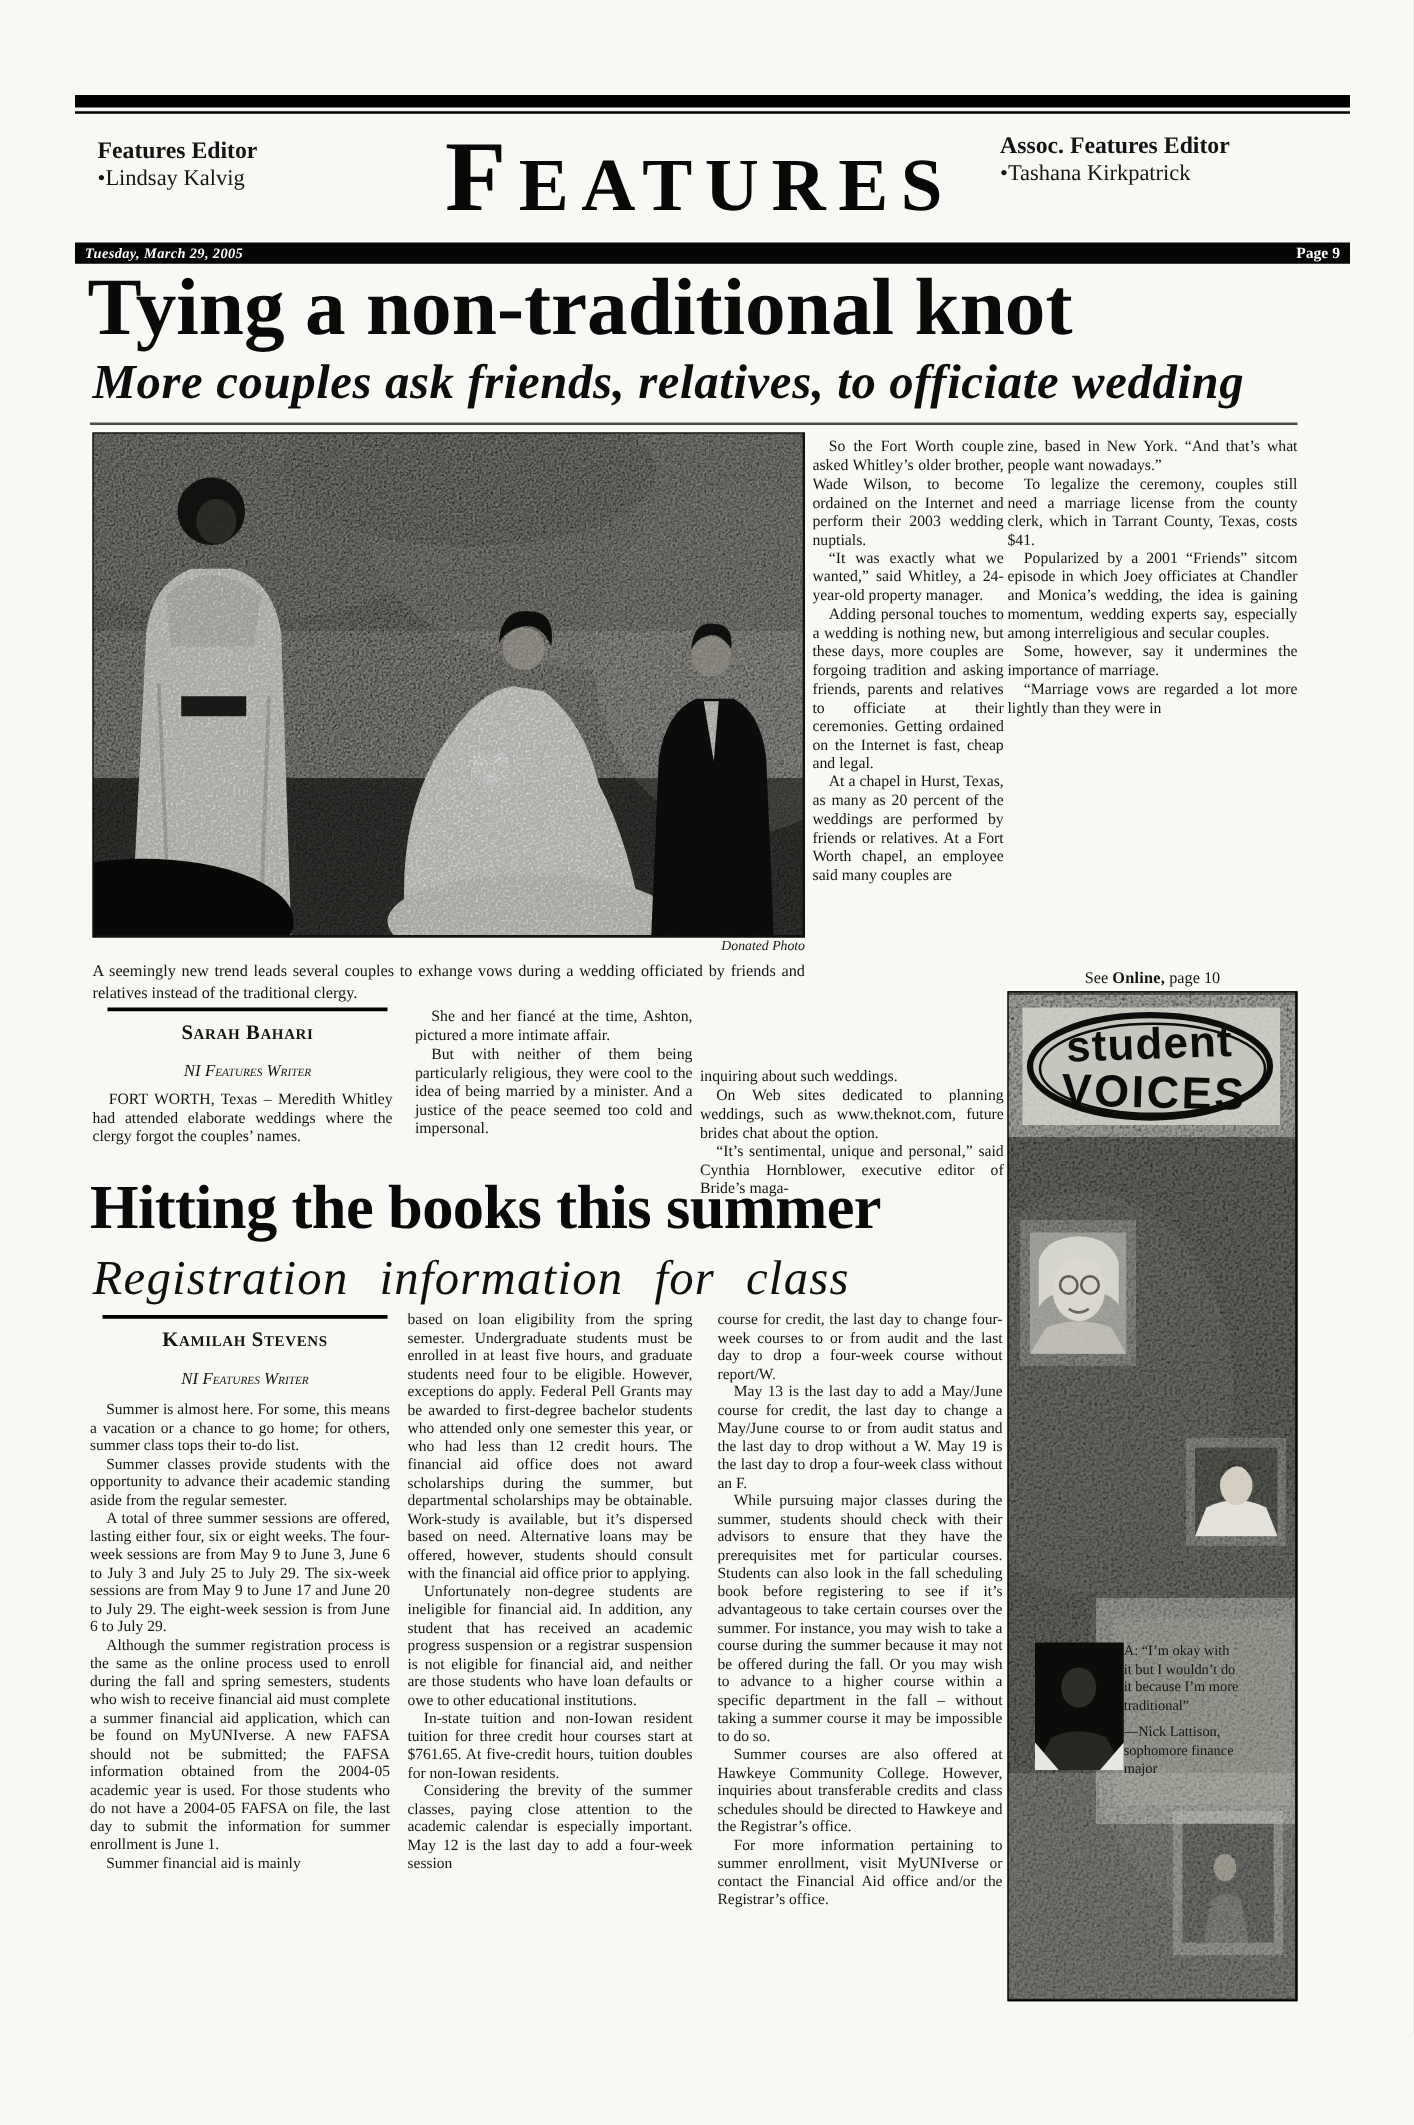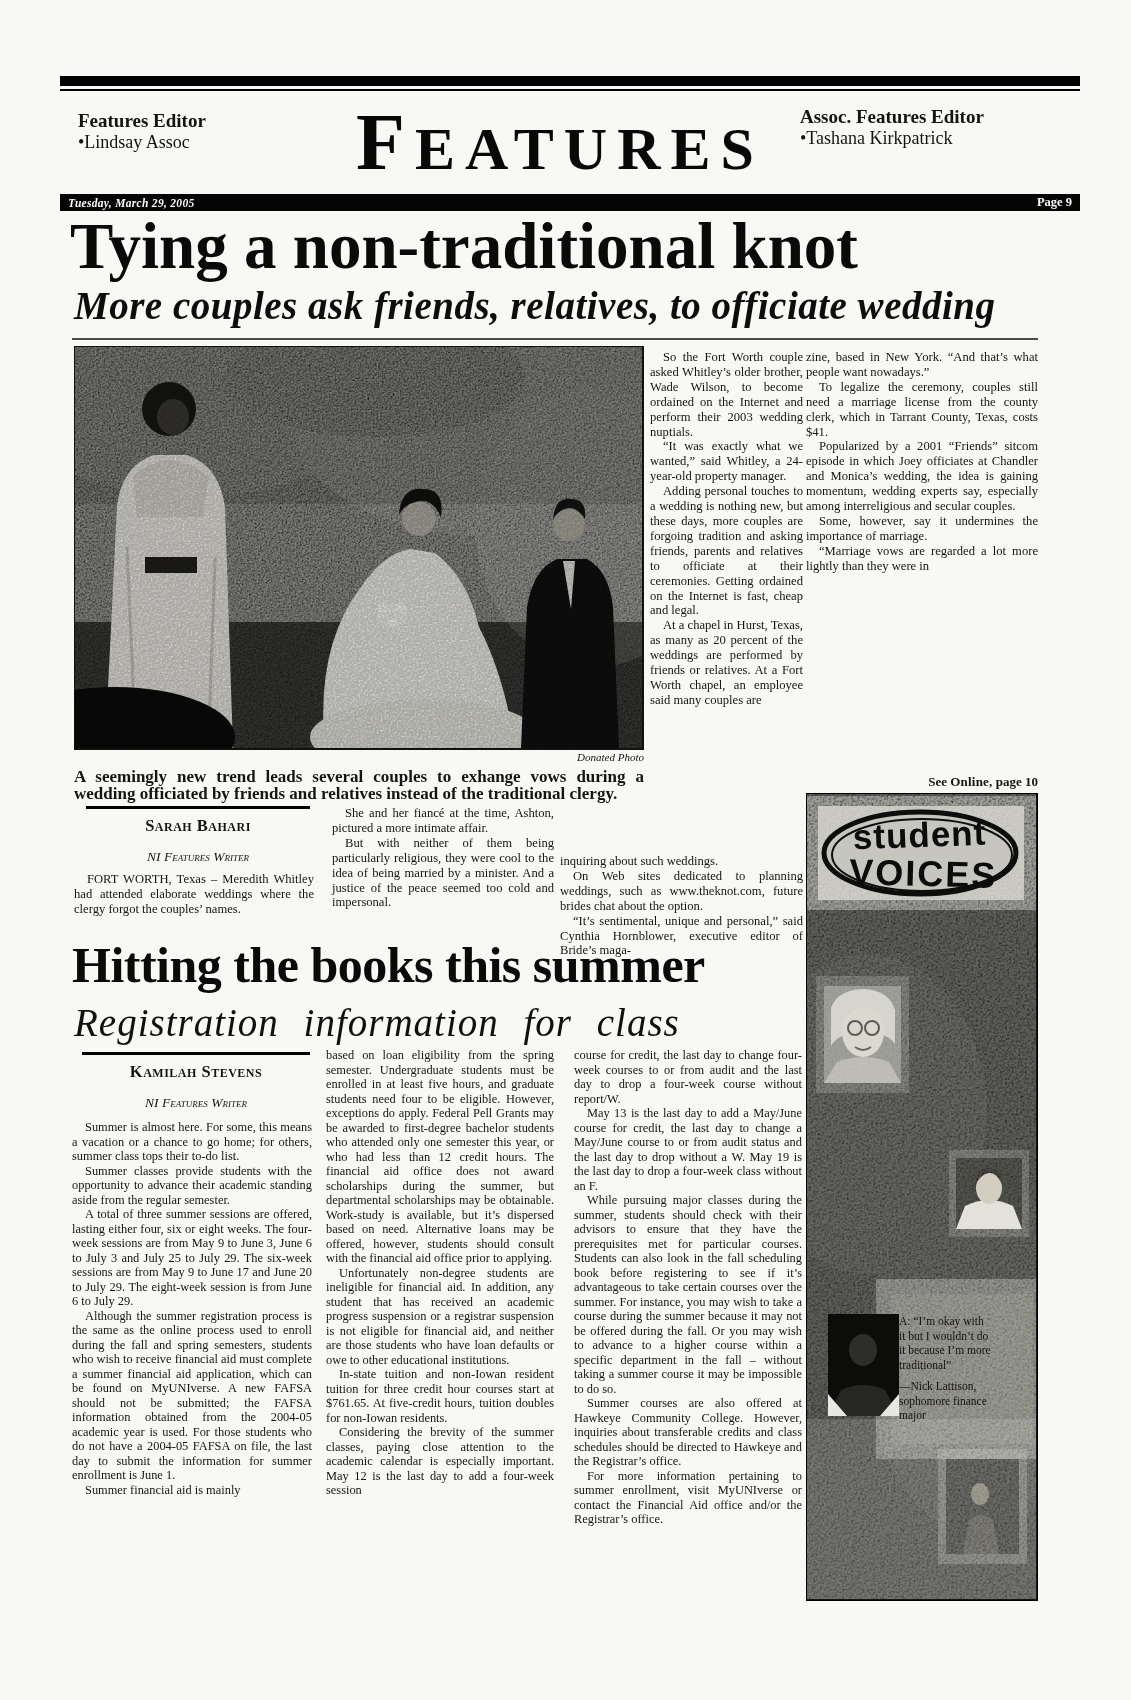--- a/index.html
+++ b/index.html
@@ -39,43 +39,43 @@
   .newscol.cont p:first-child { text-indent:0; }
   .wedcol { font-size:12.6px; line-height:14.9px; }
   .sumcol { font-size:12.4px; line-height:14.5px; }
 
   .byline { text-align:center; }
   .byline .name { display:block; font-variant:small-caps; font-weight:bold; font-size:16.5px; letter-spacing:.5px; }
   .byline .role { display:block; font-variant:small-caps; font-style:italic; font-size:13.5px; margin-top:13px; }
   .byline-rule { height:3px; background:#000; }
 
   .photo-credit { font-size:11px; font-style:italic; text-align:right; }
-  .photo-caption { font-size:17px; font-weight:bold; line-height:17px; text-align:justify; }
-
-  .jump { font-size:13px; text-align:right;font-weight:bold; }
+  .photo-caption { font-size:13px; font-weight:normal; line-height:17px; text-align:justify; }
+
+  .jump { font-size:13px; text-align:center; }
   .jump b { letter-spacing:.2px; }
 
   .photo-frame { border:1.5px solid #111; box-sizing:border-box; background:#101010; }
   .panel-frame { border:1.5px solid #000; box-sizing:border-box; background:#161616; }
 
   .sv-caption p { margin:0; font-size:11.5px; line-height:14.5px; color:#16130f; }
   .sv-caption.attr p { }
   svg { display:block; }
 </style>
 </head>
 <body>
 
 <div class="page">
 
   <div class="abs rule-heavy" style="left:60px; top:76px; width:1020px; height:10px;"></div>
   <div class="abs rule-heavy" style="left:60px; top:89px; width:1020px; height:2px;"></div>
 
   <div class="abs" style="left:78px; top:110px; width:230px;">
     <div class="editor-label">Features Editor</div>
-    <div class="editor-name">•Lindsay Assoc</div>
+    <div class="editor-name">•Lindsay Kalvig</div>
   </div>
 
   <div class="abs masthead-block" style="left:295px; top:98px; width:530px;">
     <div class="masthead-title">FEATURES</div>
   </div>
 
   <div class="abs" style="left:800px; top:106px; width:270px;">
     <div class="editor-label">Assoc. Features  Editor</div>
     <div class="editor-name">•Tashana Kirkpatrick</div>
   </div>

